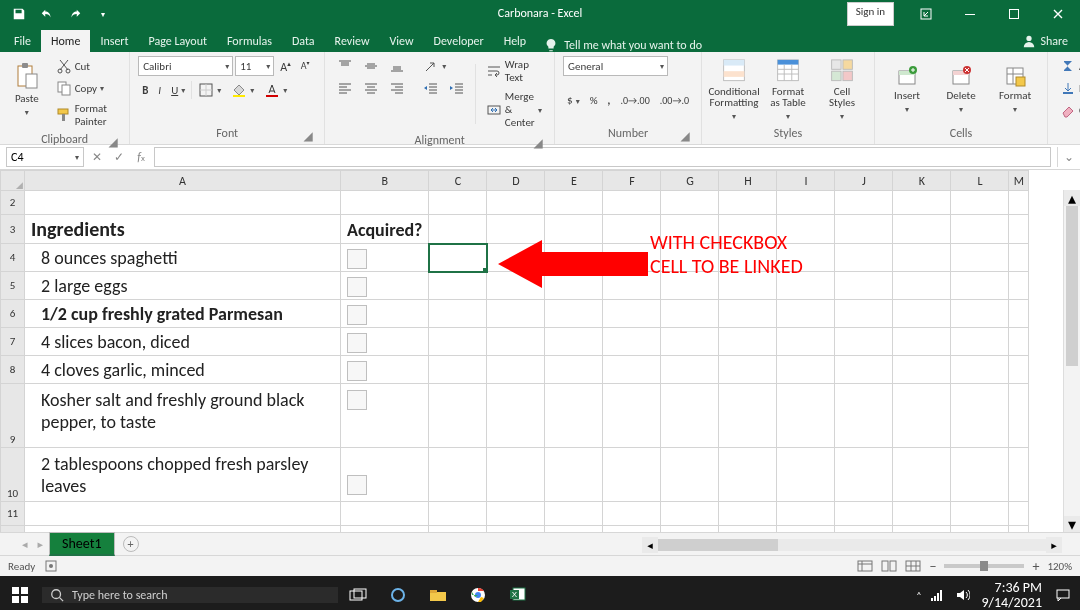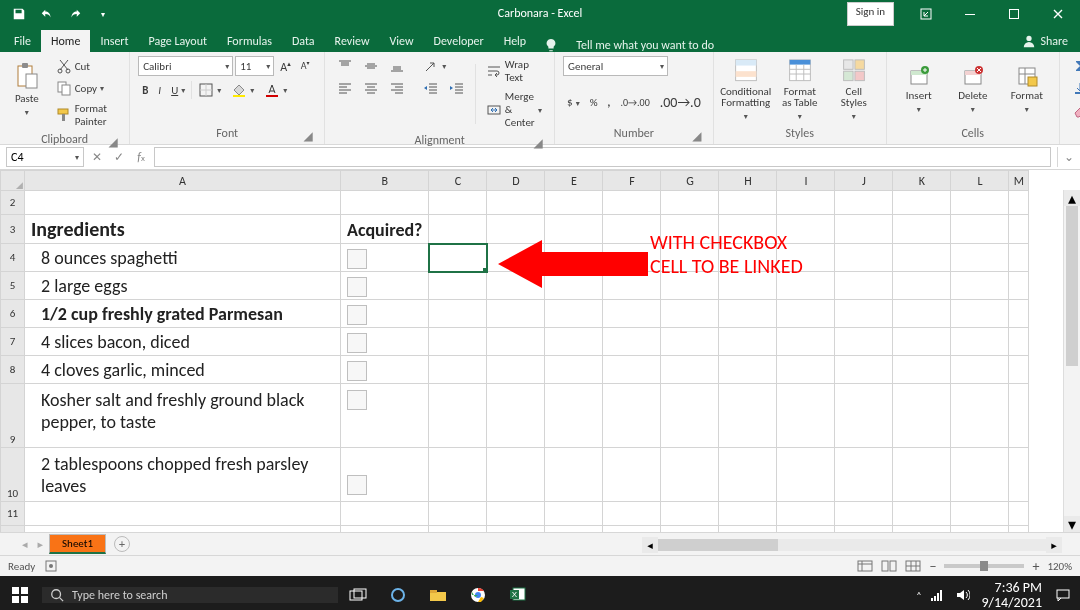--- a/index.html
+++ b/index.html
@@ -8,21 +8,21 @@
   .titlebar .qat { display:flex; align-items:center; gap:2px; padding-left:6px; }
   .qat-btn { width:26px; height:22px; display:flex; align-items:center; justify-content:center; }
   .qat svg { fill:#fff; }
   .titlebar .right { position:absolute; right:0; top:0; display:flex; align-items:center; }
   .signin { background:#fff; color:#333; font-size:11px; padding:2px 8px; margin-right:10px; height:18px; line-height:14px; border:1px solid #ccc; }
   .winbtn { width:44px; height:28px; display:flex; align-items:center; justify-content:center; }
   .tabs { height:24px; background:#0a6b3c; display:flex; align-items:flex-end; padding-left:4px; font-size:12px; }
   .tab { padding:4px 10px; color:#e6f3ec; cursor:default; }
   .tab.file { background:#0a6b3c; }
   .tab.active { background:#f3f3f3; color:#222; }
-  .tell { display:flex; align-items:center; gap:18px; color:#e6f3ec; margin-left:8px;justify-content:flex-end; }
+  .tell { display:flex; align-items:center; gap:6px; color:#e6f3ec; margin-left:8px;justify-content:flex-end; }
   .tell svg { fill:#e6f3ec; }
   .share { margin-left:auto; padding:4px 12px; color:#e6f3ec; display:flex; align-items:center; gap:4px; }
   .ribbon { height:92px; background:#f3f3f3; border-bottom:1px solid #d9d9d9; display:flex; font-size:11px; color:#3b3b3b; }
   .group { border-right:1px solid #e1e1e1; padding:4px 8px 0 8px; display:flex; flex-direction:column; position:relative; }
   .group-body { display:flex; gap:6px; flex:1; }
   .group-title { text-align:center; font-size:12px; color:#666; padding:2px 0 4px; position:relative; }
   .dlaunch { position:absolute; right:2px; bottom:2px; width:12px; height:12px; display:flex; align-items:center; justify-content:center; color:#888; }
   .col { display:flex; flex-direction:column; gap:2px; }
   .rowf { display:flex; align-items:center; gap:2px; }
   .btn { display:flex; align-items:center; gap:3px; padding:1px 3px; border:1px solid transparent; }
@@ -52,21 +52,21 @@
   .hilite { background:#d5d5d5; }
   .annot { position:absolute; color:#ff0000; font-size:20px; font-weight:500; pointer-events:none; }
   .arrow { position:absolute; pointer-events:none; }
 
   .sheetbar { height:22px; border-top:1px solid #d7d7d7; display:flex; align-items:center; font-size:11px; background:#f3f3f3; position:relative; }
   .hscroll { position:absolute; right:18px; bottom:2px; height:16px; width:420px; display:flex; align-items:center; }
   .hscroll .trk { flex:1; background:#eaeaea; height:12px; position:relative; }
   .hscroll .th { position:absolute; left:0; top:0; height:12px; width:120px; background:#cfcfcf; }
   .sbtn { width:16px; height:16px; display:flex; align-items:center; justify-content:center; background:#eaeaea; }
   .tabstrip { display:flex; align-items:center; gap:2px; padding-left:18px; }
-  .sheettab { background:#f97316; border:1px solid #bcbcbc; border-bottom:2px solid #1f7246; padding:2px 12px; font-size:11px; }
+  .sheettab { background:#15803d; border:1px solid #bcbcbc; border-bottom:2px solid #1f7246; padding:2px 12px; font-size:14px; }
 
   .status { height:20px; background:#f3f3f3; border-top:1px solid #d7d7d7; display:flex; align-items:center; font-size:11px; color:#555; padding:0 8px; gap:10px; }
   .status .right { margin-left:auto; display:flex; align-items:center; gap:8px; }
   .slider { width:80px; height:4px; background:#c9c9c9; position:relative; }
   .slider .k { position:absolute; left:45%; top:-3px; width:8px; height:10px; background:#8b8b8b; }
 
   .taskbar { height:38px; background:#1c1c1c; display:flex; align-items:center; color:#fff; font-size:12px; }
   .taskbar .start { width:40px; height:38px; display:flex; align-items:center; justify-content:center; }
   .search { display:flex; align-items:center; background:#2b2b2b; height:16px; margin-left:2px; width:280px; padding:0 8px; gap:8px; color:#cfcfcf; }
   .tbicon { width:40px; height:38px; display:flex; align-items:center; justify-content:center; }
@@ -380,21 +380,21 @@
         <div class="btn">
             <span>%</span>
           </div>
         <div class="btn">
             <b>,</b>
           </div>
         <div class="btn">
             <span style="font-size:10px;">.0→.00</span>
           </div>
         <div class="btn">
-            <span style="font-size:14px;">.00→.0</span>
+            <span style="font-size:10px;">.00→.0</span>
           </div>
       </div>
     </div>
     <div class="group-title"><span>Number</span><span class="dlaunch">◢</span></div>
   </div>
 
   <div class="group">
     <div class="group-body">
       <div class="btn big">
           <svg width="26" height="26" viewBox="0 0 26 26">

